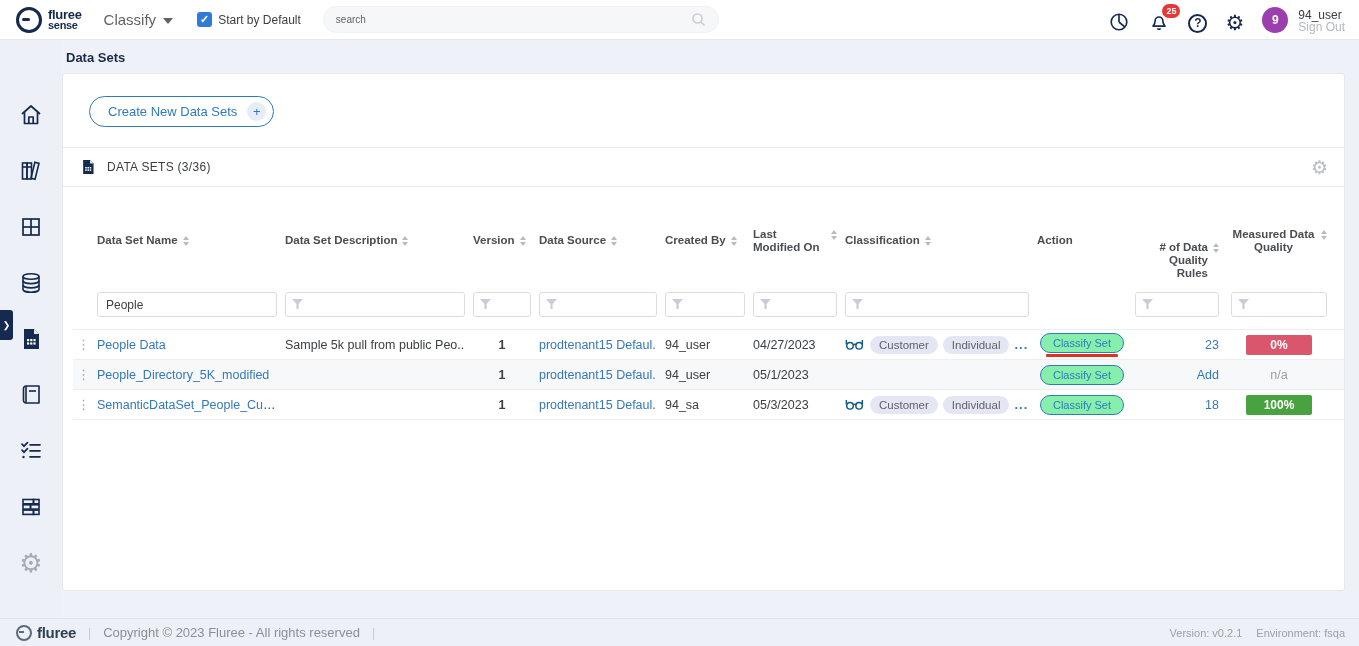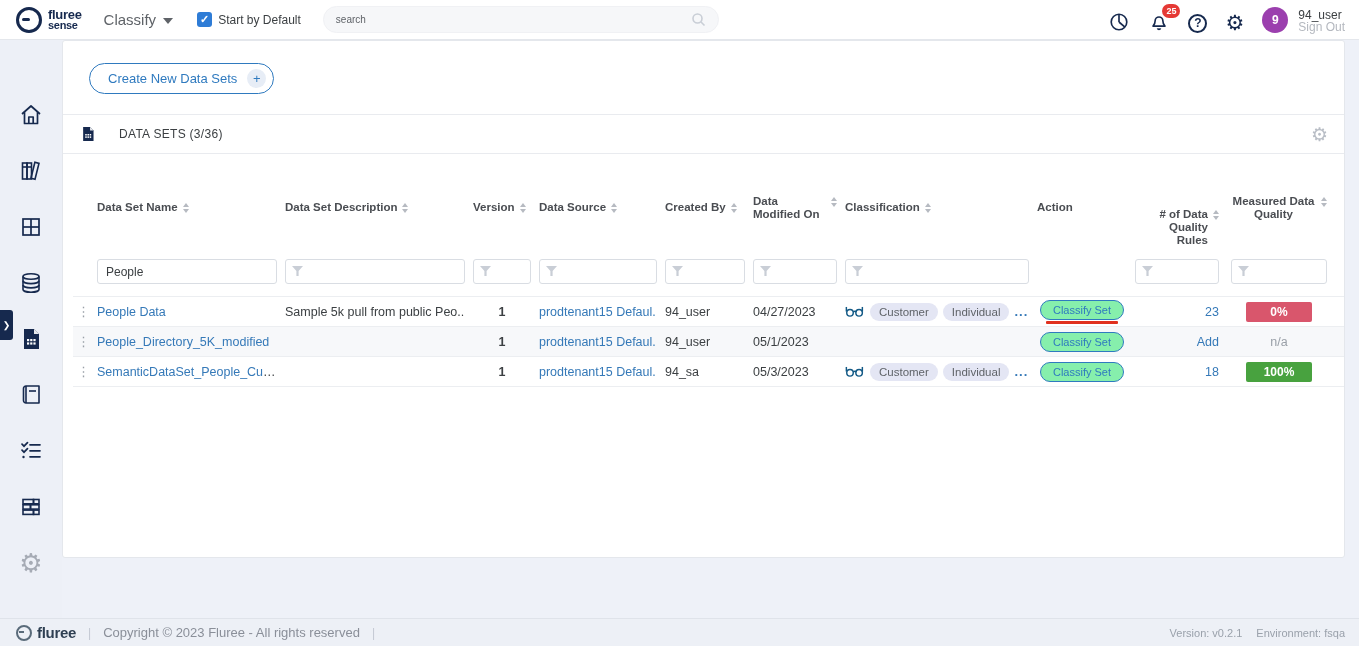--- a/index.html
+++ b/index.html
@@ -38,21 +38,21 @@
   .active-marker { position:absolute; left:0; top:270px; width:13px; height:30px; background:#16294e; border-radius:0 3px 3px 0; color:#fff; font-size:9px; display:flex; align-items:center; justify-content:center; }
   .gear-clock { font-size:26px; color:#a6abb5; line-height:1; }
 
   .main { flex:1; display:flex; flex-direction:column; }
   .page-title { font-size:13px; font-weight:bold; color:#1b2a4a; padding:10px 0 0 4px; height:33px; }
 
   .card { background:#fff; border:1px solid #e4e7ec; border-radius:3px; margin-right:14px; height:518px; display:flex; flex-direction:column; }
   .card-top { padding:22px 0 20px 26px; }
   .create-btn { display:inline-flex; align-items:center; gap:10px; border:1px solid #2f7abf; border-radius:16px; background:#fff; color:#2f7abf; font-size:13px; padding:5px 7px 5px 18px; cursor:pointer; font-family:"Liberation Sans", sans-serif; }
   .plus-circle { width:19px; height:19px; border-radius:50%; background:#e7edf6; color:#2f7abf; font-size:13px; display:flex; align-items:center; justify-content:center; }
-  .section-header { height:40px; border-top:1px solid #e9ebef; border-bottom:1px solid #e9ebef; display:flex; align-items:center; padding:0 16px; gap:22px; }
+  .section-header { height:40px; border-top:1px solid #e9ebef; border-bottom:1px solid #e9ebef; display:flex; align-items:center; padding:0 16px; gap:10px; }
   .section-title { font-size:12px; color:#3c4043; letter-spacing:0.3px; }
   .section-gear { margin-left:auto; font-size:19px; color:#b9bec6; cursor:pointer; line-height:1; }
 
   
   .tbl { padding:0 0 0 10px; }
   .tr { display:flex; align-items:center; }
   .th, .td { flex-shrink:0; padding:0 4px; }
   .col-handle { width:20px; }
   .col-name { width:188px; }
   .col-desc { width:188px; }
@@ -242,20 +242,21 @@
           <rect x="5" y="16.1" width="10.5" height="4.3"></rect>
           <rect x="15.5" y="16.1" width="5.5" height="4.3"></rect>
         </svg>
     </div>
     <div class="side-item">
       <span class="gear-clock">⚙</span>
     </div>
   </div>
 
   <div class="main">
+    <div class="page-title">Data Sets</div>
 
     <div class="card">
       <div class="card-top">
         <button class="create-btn">
           <span>Create New Data Sets</span>
           <span class="plus-circle">+</span>
         </button>
       </div>
 
       <div class="section-header">
@@ -308,21 +309,21 @@
               </span>
           </div>
           <div class="th col-creator">
             <span>Created By</span>
             <span class="sort">
                 <i class="up"></i>
                 <i class="down"></i>
               </span>
           </div>
           <div class="th col-modified">
-            <span>Data Modified On</span>
+            <span>Last Modified On</span>
             <span class="sort">
                 <i class="up"></i>
                 <i class="down"></i>
               </span>
           </div>
           <div class="th col-class">
             <span>Classification</span>
             <span class="sort">
                 <i class="up"></i>
                 <i class="down"></i>

